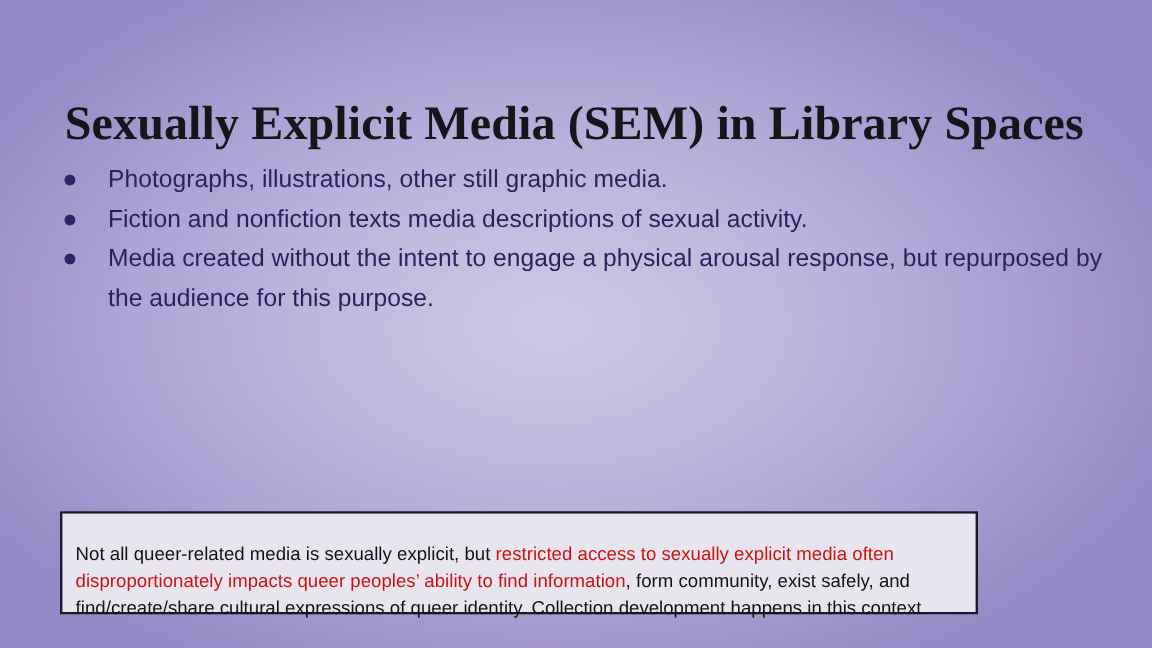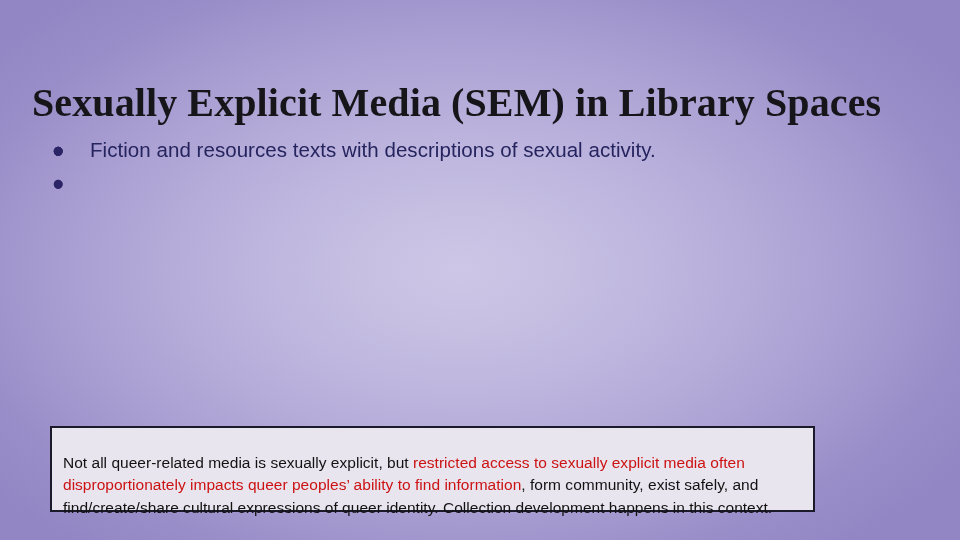--- a/index.html
+++ b/index.html
@@ -25,21 +25,21 @@
         #c6bfe2 18%,
         #b9b1dc 42%,
         #a89dd1 68%,
         #9a8ec9 85%,
         #9287c4 100%);
   }
 
   
   #title {
     position: absolute;
-    left: 32px;
+    left: 54px;
     top: 52px;
     width: 880px;
     font-family: "Liberation Serif", serif;
     font-size: 40px;
     line-height: 48px;
     letter-spacing: 0.1px;
     color: #16161a;
     white-space: nowrap;
   }
 
@@ -101,33 +101,35 @@
 <div id="slide">
 
   <h1 id="title">Sexually Explicit Media (SEM) in Library Spaces</h1>
 
   <ul id="bullets">
     <li>
       <span class="marker">●</span>
     </li>
     <li>
       <span class="marker">●</span>
+      <span class="btext">Photographs, illustrations, other still graphic media.</span>
     </li>
     <li>
       <span class="marker">●</span>
     </li>
     <li>
       <span class="marker">●</span>
-      <span class="btext">Fiction and resources texts with descriptions of sexual activity.</span>
+      <span class="btext">Fiction and nonfiction texts media descriptions of sexual activity.</span>
     </li>
     <li>
       <span class="marker">●</span>
     </li>
     <li>
       <span class="marker">●</span>
+      <span class="btext">Media created without the intent to engage a physical arousal response, but repurposed by the audience for this purpose.</span>
     </li>
   </ul>
 
   <div id="callout">
     <p id="callout-text"><span>Not all queer-related media is sexually explicit, but </span><span class="hl">restricted access to sexually explicit media often disproportionately impacts queer peoples’ ability to find information</span><span>, form community, exist safely, and find/create/share cultural expressions of queer identity. Collection development happens in this context.</span></p>
   </div>
 
 </div>
 
 </body></html>

